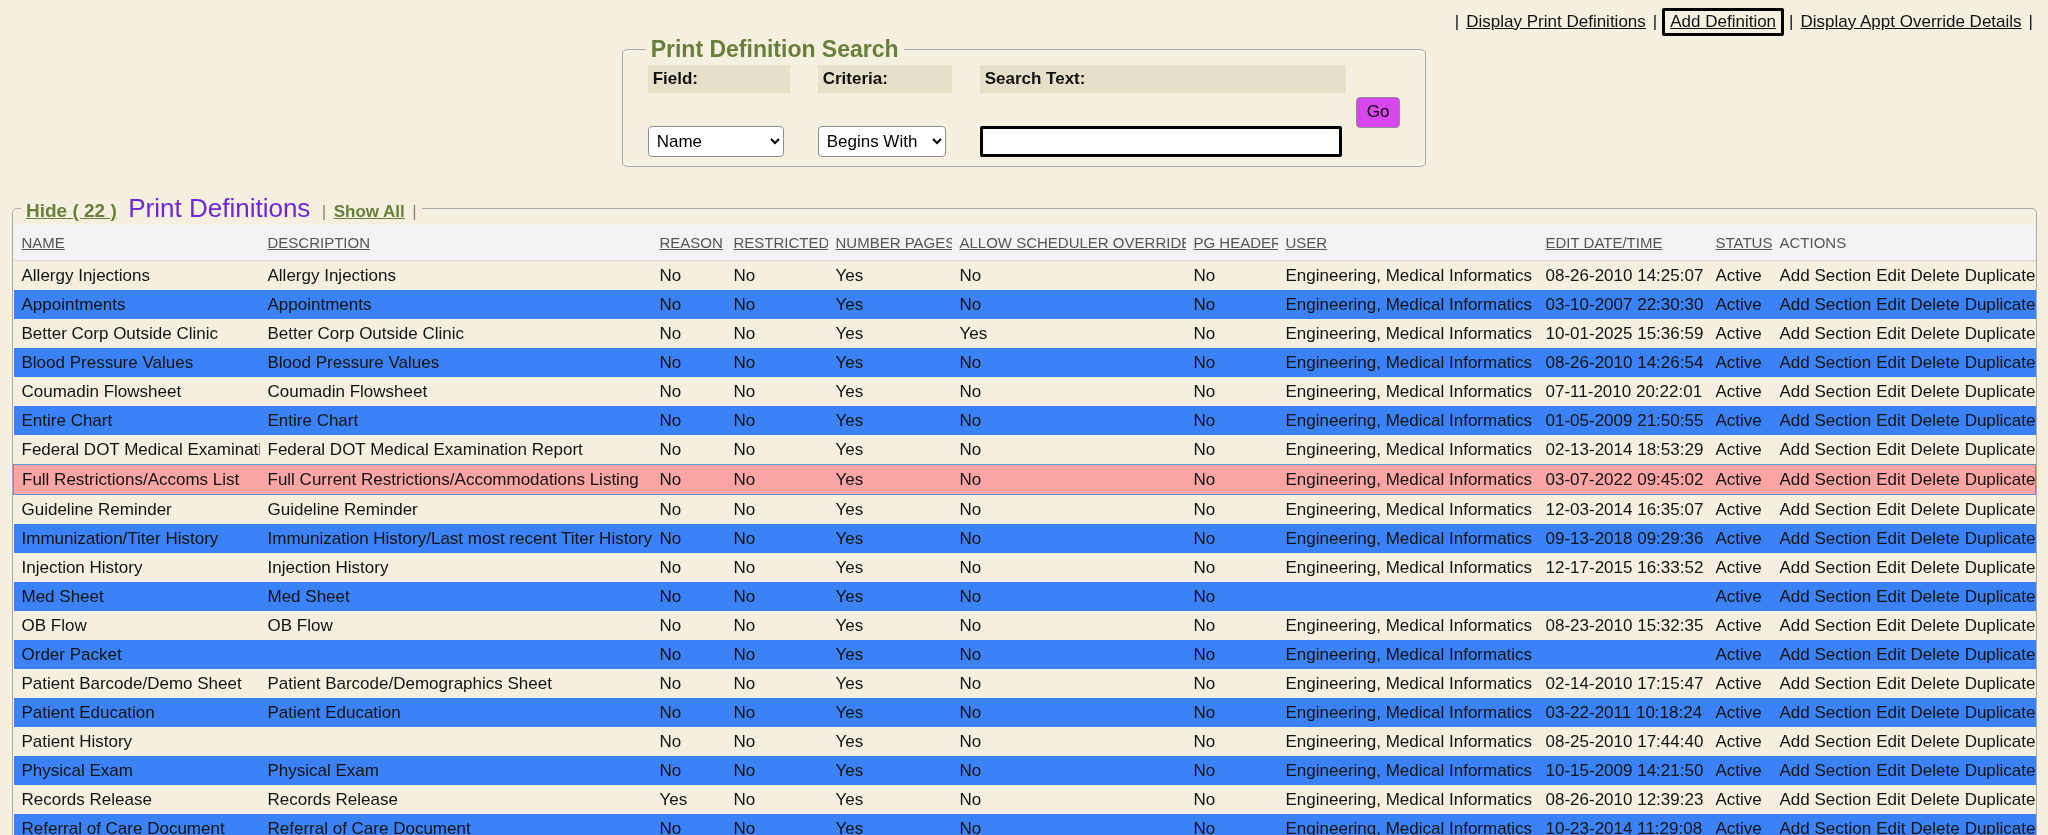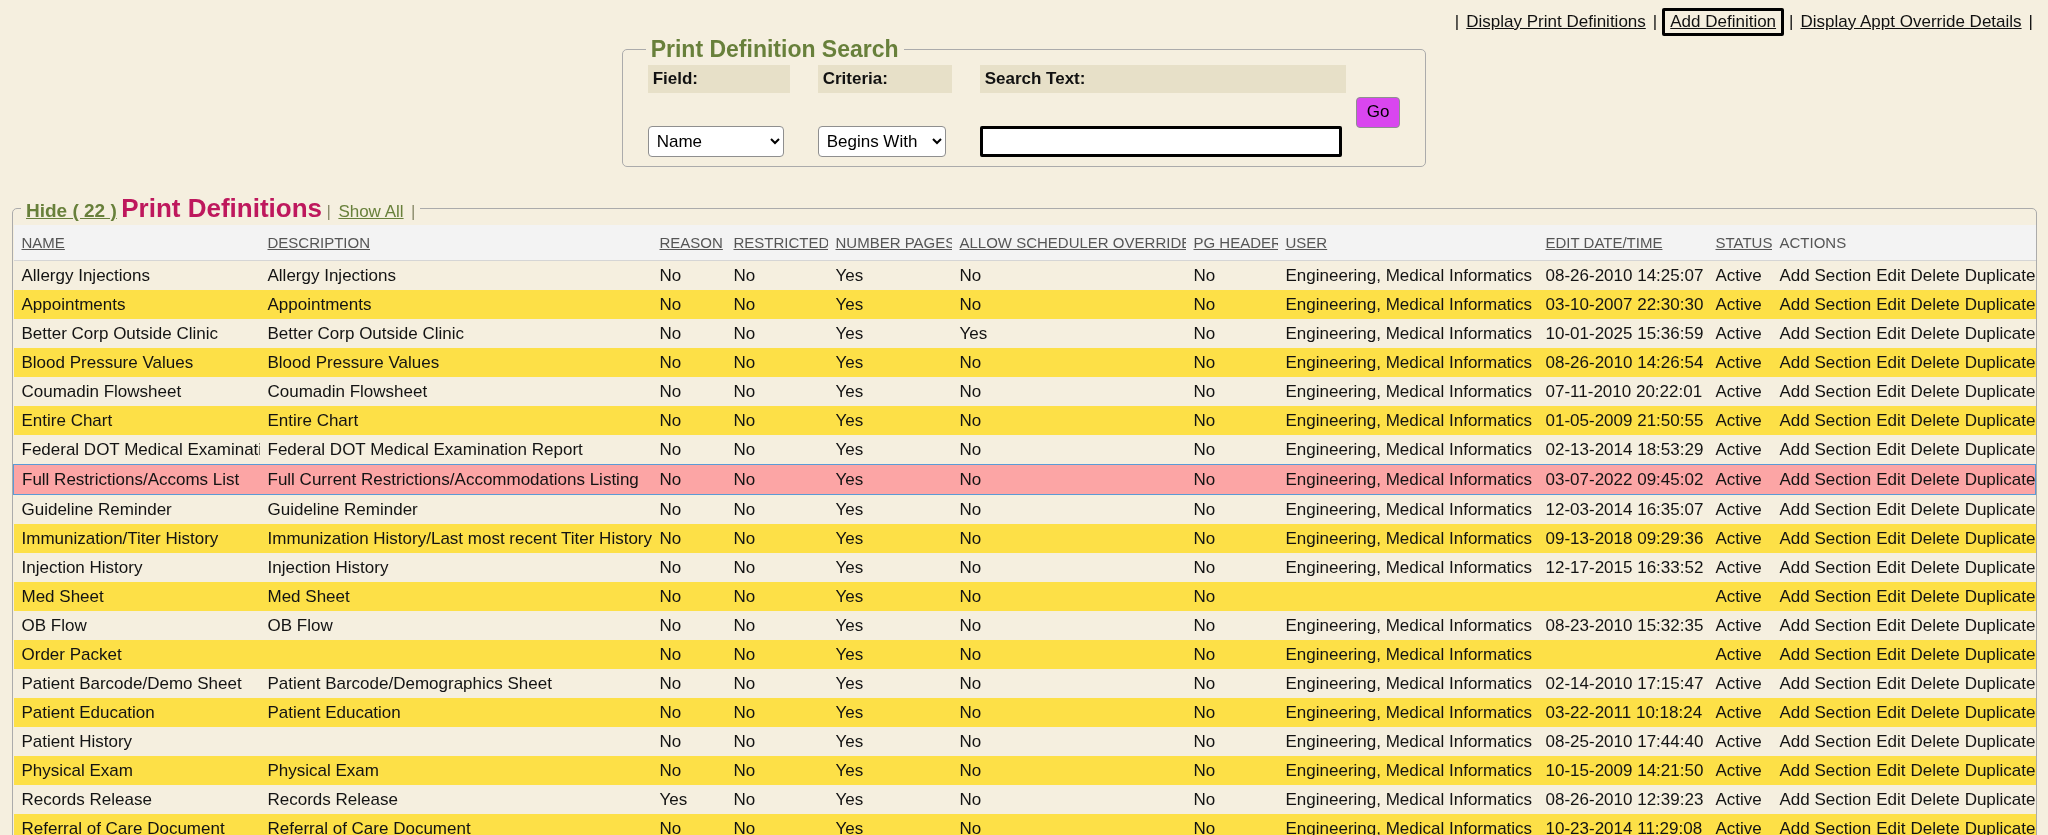--- a/index.html
+++ b/index.html
@@ -55,41 +55,41 @@
     margin-left: 10px; margin-top: 2px;
     background: #d946ef; border: 1px solid #8f8f8f; border-radius: 4px; cursor: pointer;
   }
   
   .table-fieldset { margin: 26px 12px 0; padding: 0; }
   .table-fieldset legend { margin-left: 8px; white-space: nowrap; }
   .legend-link {
     color: #68803b; font-weight: bold; font-size: 19px;
     text-decoration: underline; cursor: pointer;
   }
-  .legend-title { color: #be185d; font-weight: bold; font-size: 26px; margin: 0 0; }
+  .legend-title { color: #6d28d9; font-weight: normal; font-size: 26px; margin: 0 7px; }
   .legend-pipe { color: #8a8a6a; font-weight: normal; font-size: 17px; }
   .legend-showall {
-    color: #68803b; font-size: 17px; font-weight: normal;
+    color: #68803b; font-size: 17px; font-weight: bold;
     text-decoration: underline; cursor: pointer; margin: 0 3px;
   }
   table.def-table {
     width: 100%; border-collapse: collapse; table-layout: fixed;
     font-size: 17px; margin-top: 1px;
   }
   .def-table thead th {
     background: #f3f3f3; text-align: left; font-weight: normal;
     color: #555; font-size: 15px; padding: 9px 0 9px 8px;
     border-bottom: 1px solid #d5d5d5; white-space: nowrap; overflow: hidden;
   }
   .th-link { text-decoration: underline; cursor: pointer; }
   .def-table tbody td {
     padding: 5px 0 5px 8px; line-height: 19px;
     white-space: nowrap; overflow: hidden; color: #131313;
   }
-  .def-table tbody tr.alt { background: #fde047; }
+  .def-table tbody tr.alt { background: #3b82f6; }
   .def-table tbody tr.highlight { background: #fca5a5; }
   .def-table tbody tr.highlight td { border-top: 1px solid #5b9bd5; border-bottom: 1px solid #5b9bd5; }
   .def-table tbody tr.highlight td:first-child { border-left: 1px solid #5b9bd5; }
   .def-table tbody tr.highlight td:last-child  { border-right: 1px solid #5b9bd5; }
   .action-link { margin-right: 5px; cursor: pointer; }
   .def-table tfoot td {
     background: #f3f3f3; border-top: 1px solid #d5d5d5;
     text-align: center; font-size: 15px; color: #222; padding: 5px 0 6px;
   }
   .pager-line { line-height: 19px; }

